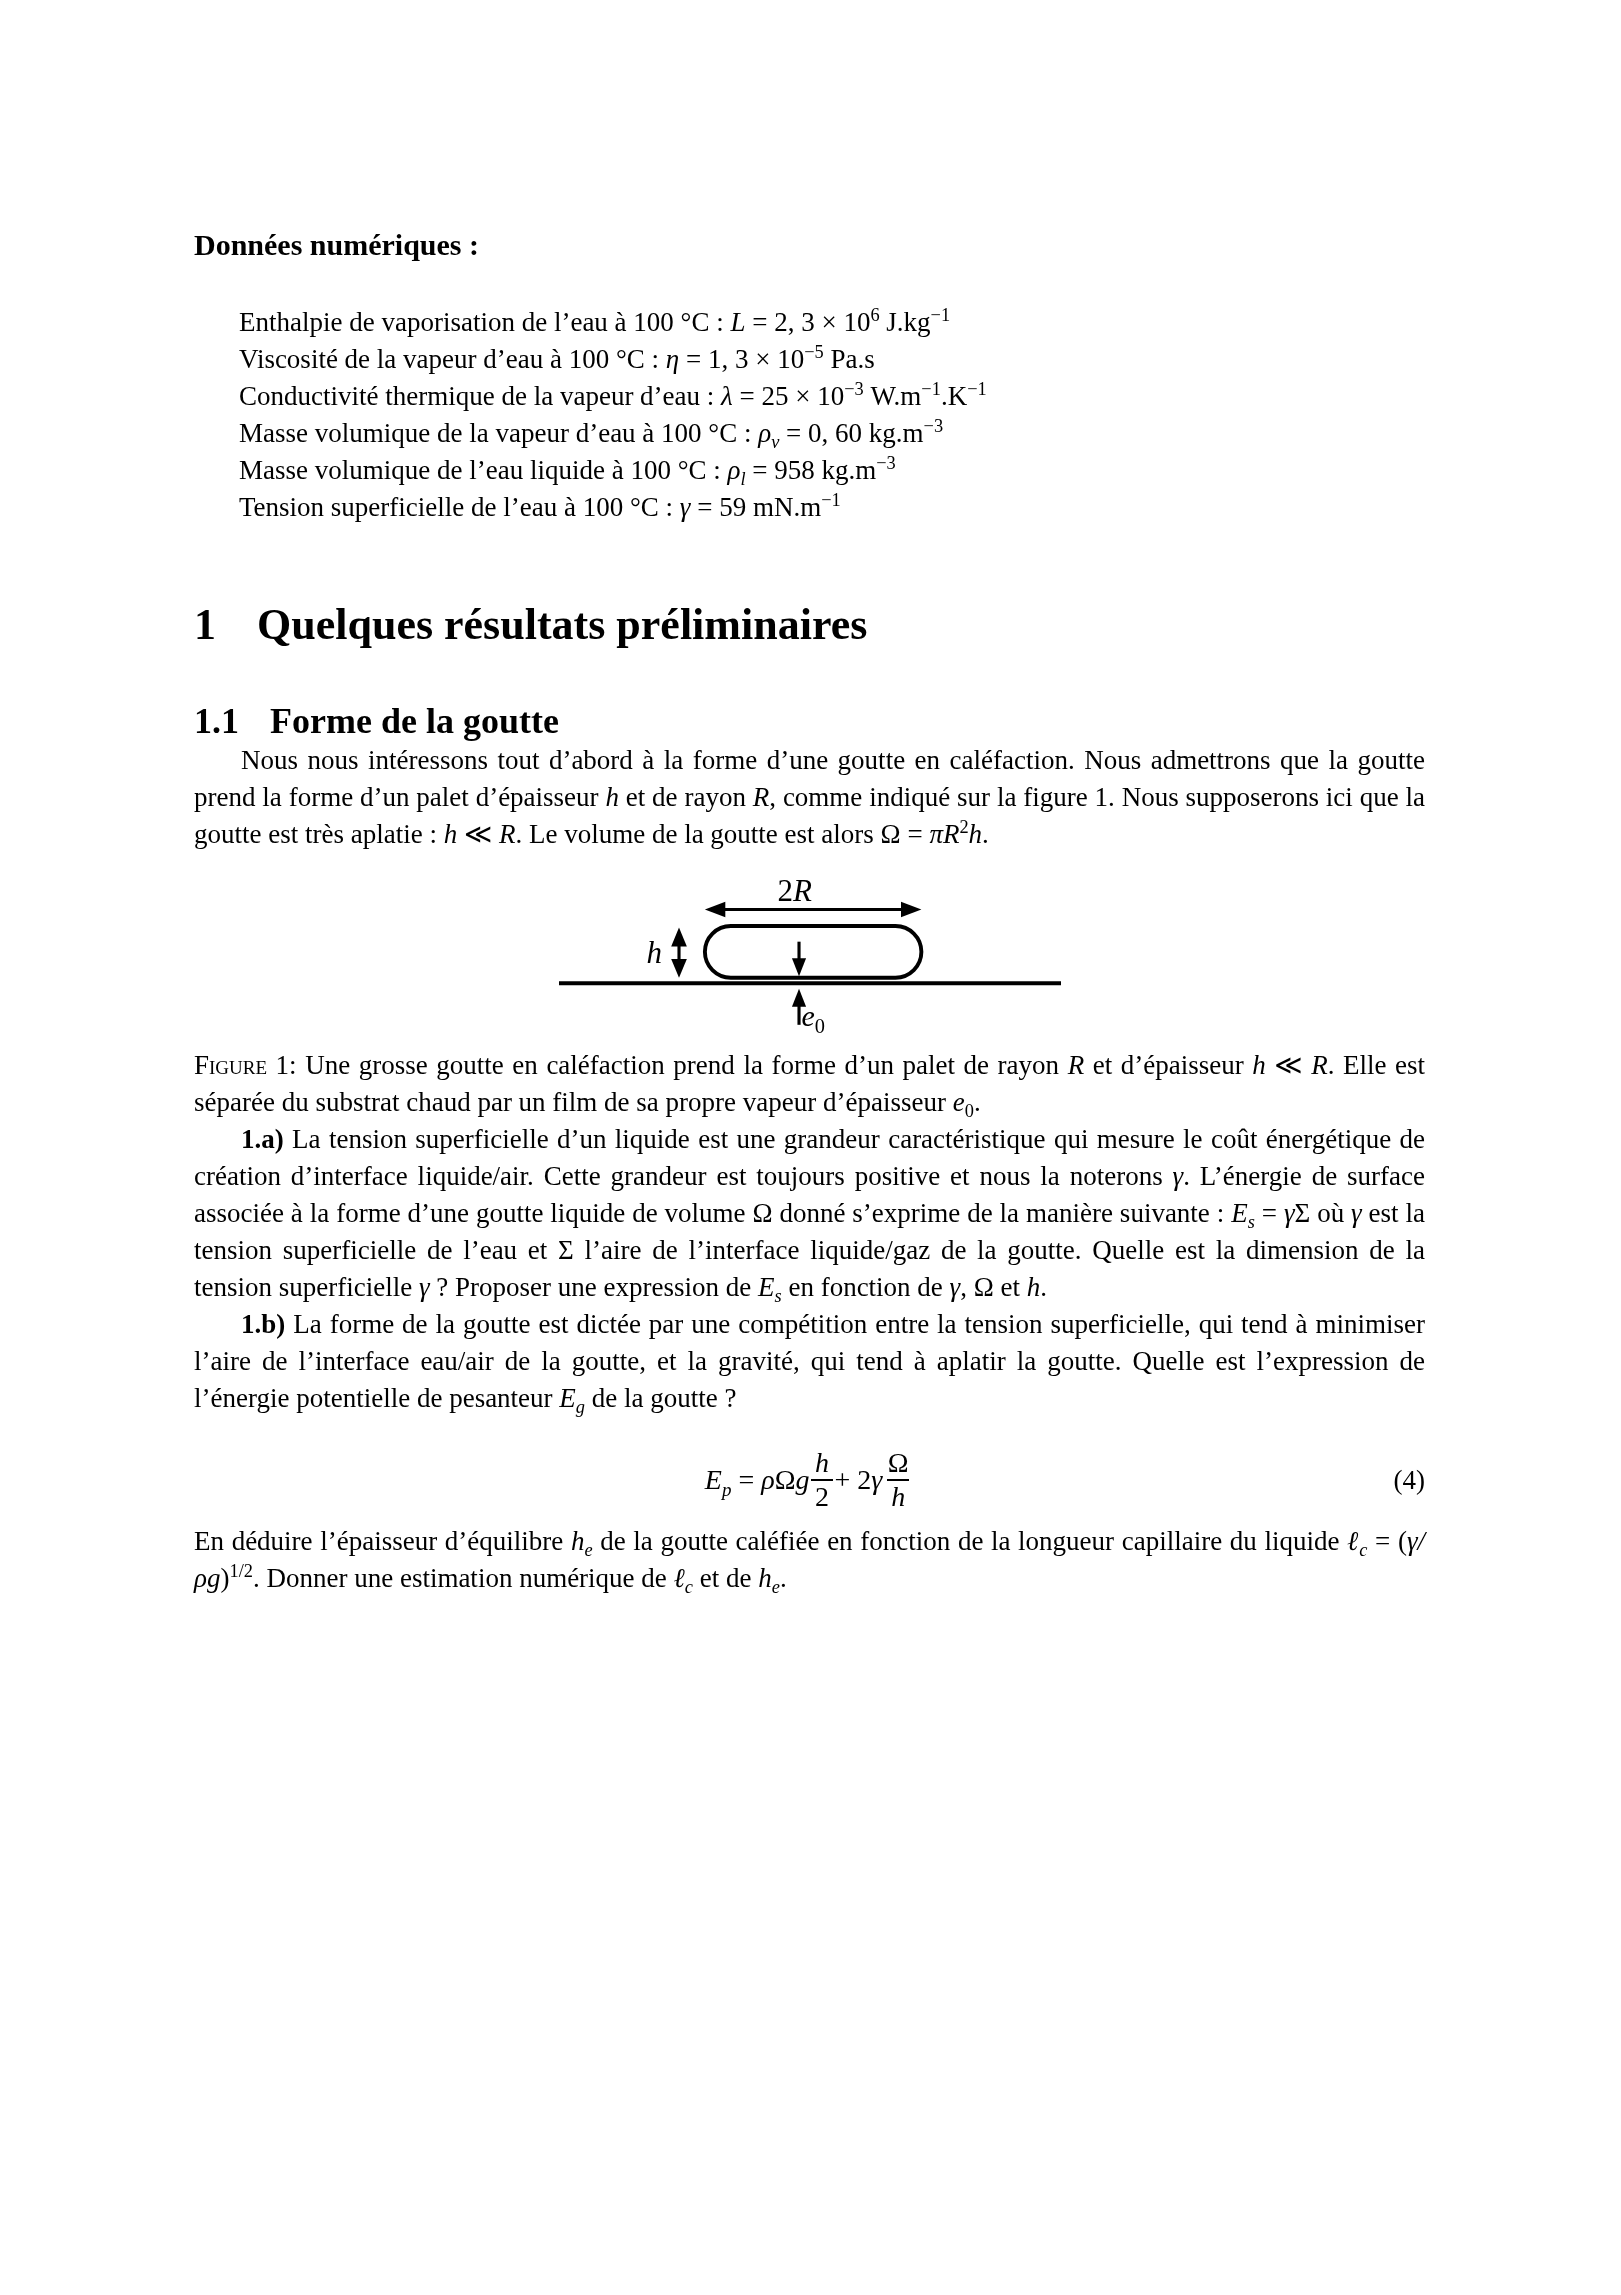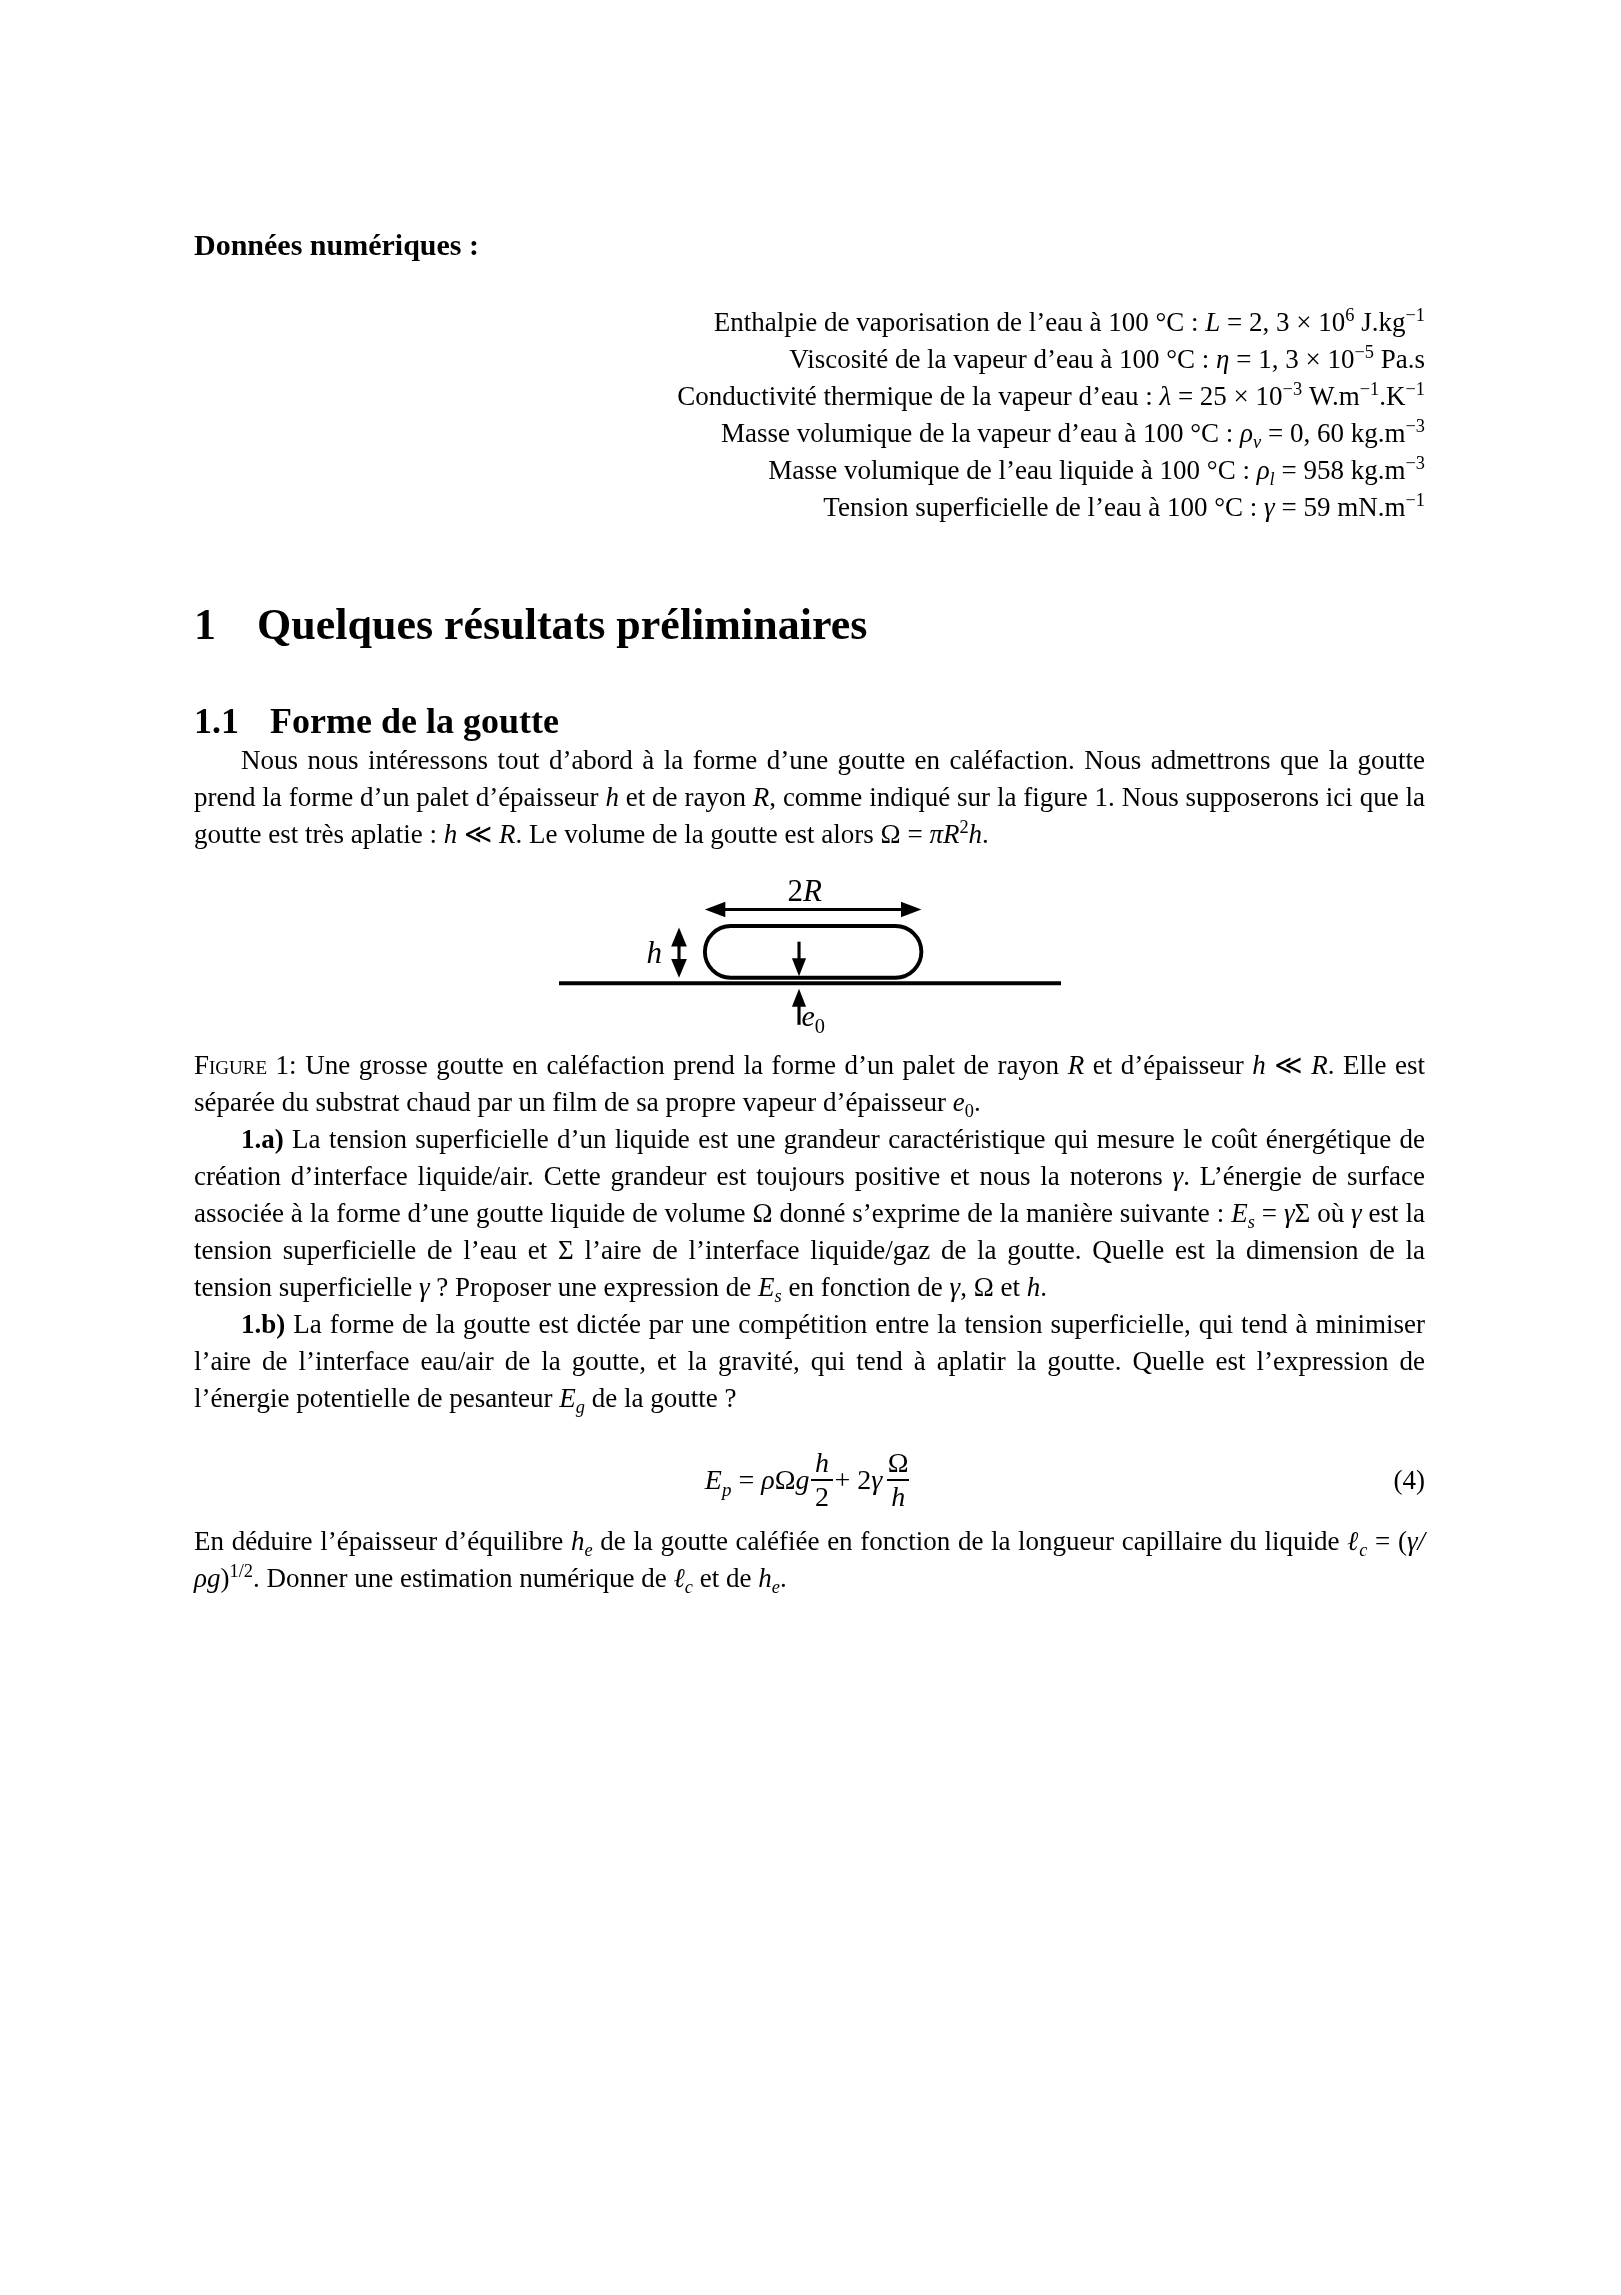--- a/index.html
+++ b/index.html
@@ -27,21 +27,20 @@
     padding-top: 228px;
     font-size: 30px;
     font-weight: bold;
     line-height: 1.15;
   }
   .data-list {
     margin-top: 41px;
     margin-left: 45px;
     font-size: 27px;
     line-height: 37px;
-    text-align: right;
   }
   .sec {
     margin: 75px 0 0 0;
     font-size: 44px;
     font-weight: bold;
     line-height: 1.1;
     display: flex;
   }
   .sec .num { margin-right: 41px; }
   .subsec {
@@ -69,21 +68,21 @@
     margin: 20.4px auto 0 auto;
   }
   .figure svg { position: absolute; left: 0; top: 0; }
   .fig-label {
     position: absolute;
     font-size: 31px;
     line-height: 1;
     white-space: nowrap;
   }
   .fig-label i { font-style: italic; }
-  .lbl-2R { left: 229px; top: 1.6px; }
+  .lbl-2R { left: 219px; top: 1.6px; }
   .lbl-h  { left: 88px; top: 63px; font-style: italic; }
   .lbl-e0 { left: 243px; top: 127px; font-size: 30px; }
 
   .caption { margin-top: 22px; }
   .sc { font-variant: small-caps; }
 
   .q1a { margin-top: 68px; }
   .q1b { margin-top: 30px; }
   .q1c { margin-top: 25px; }
 

